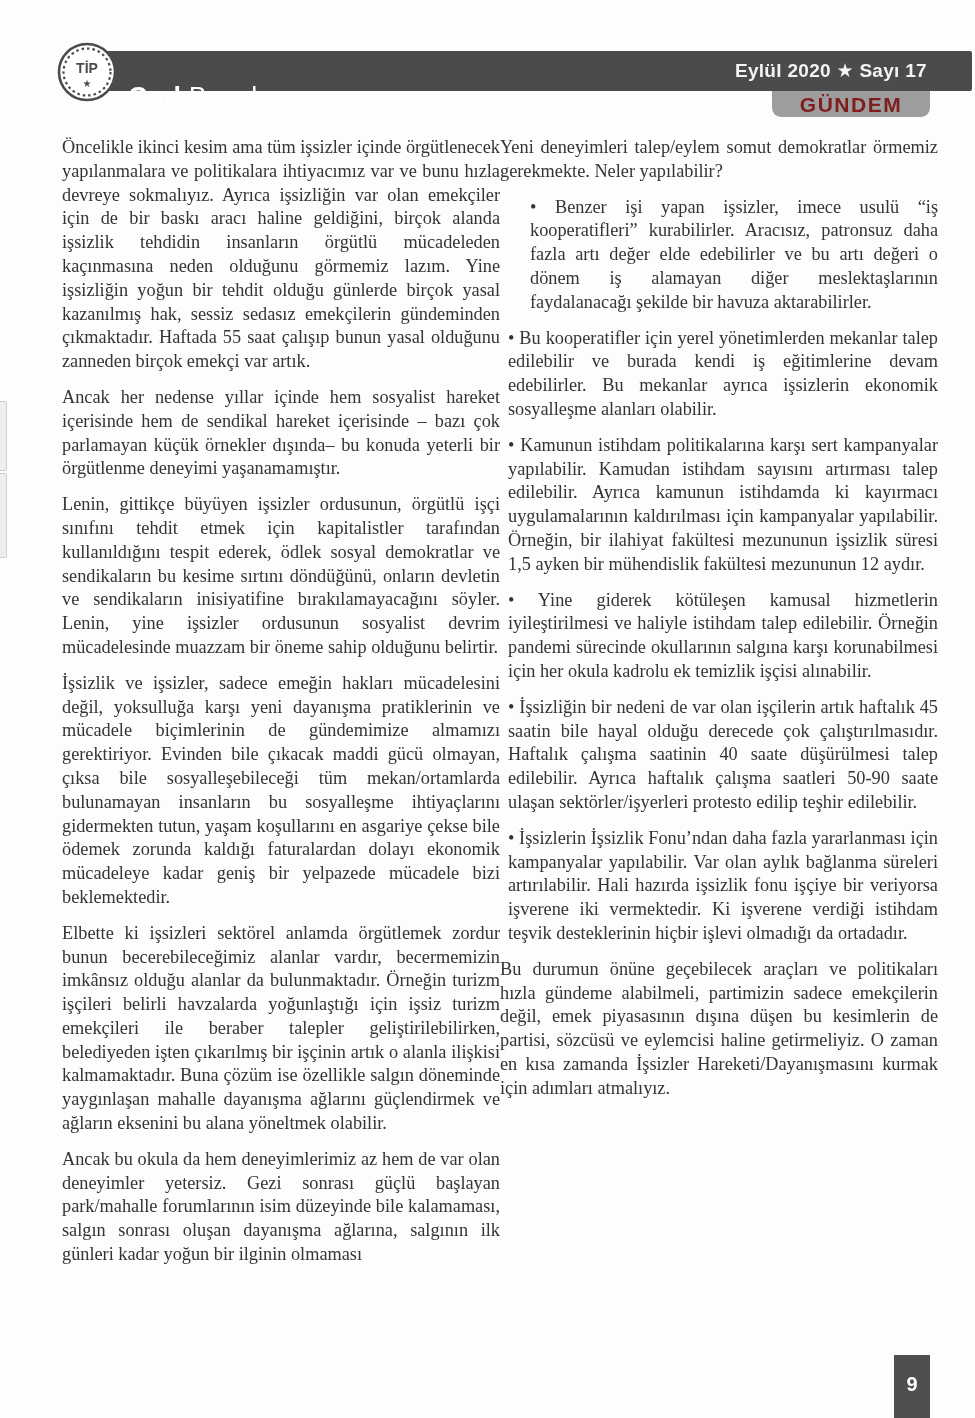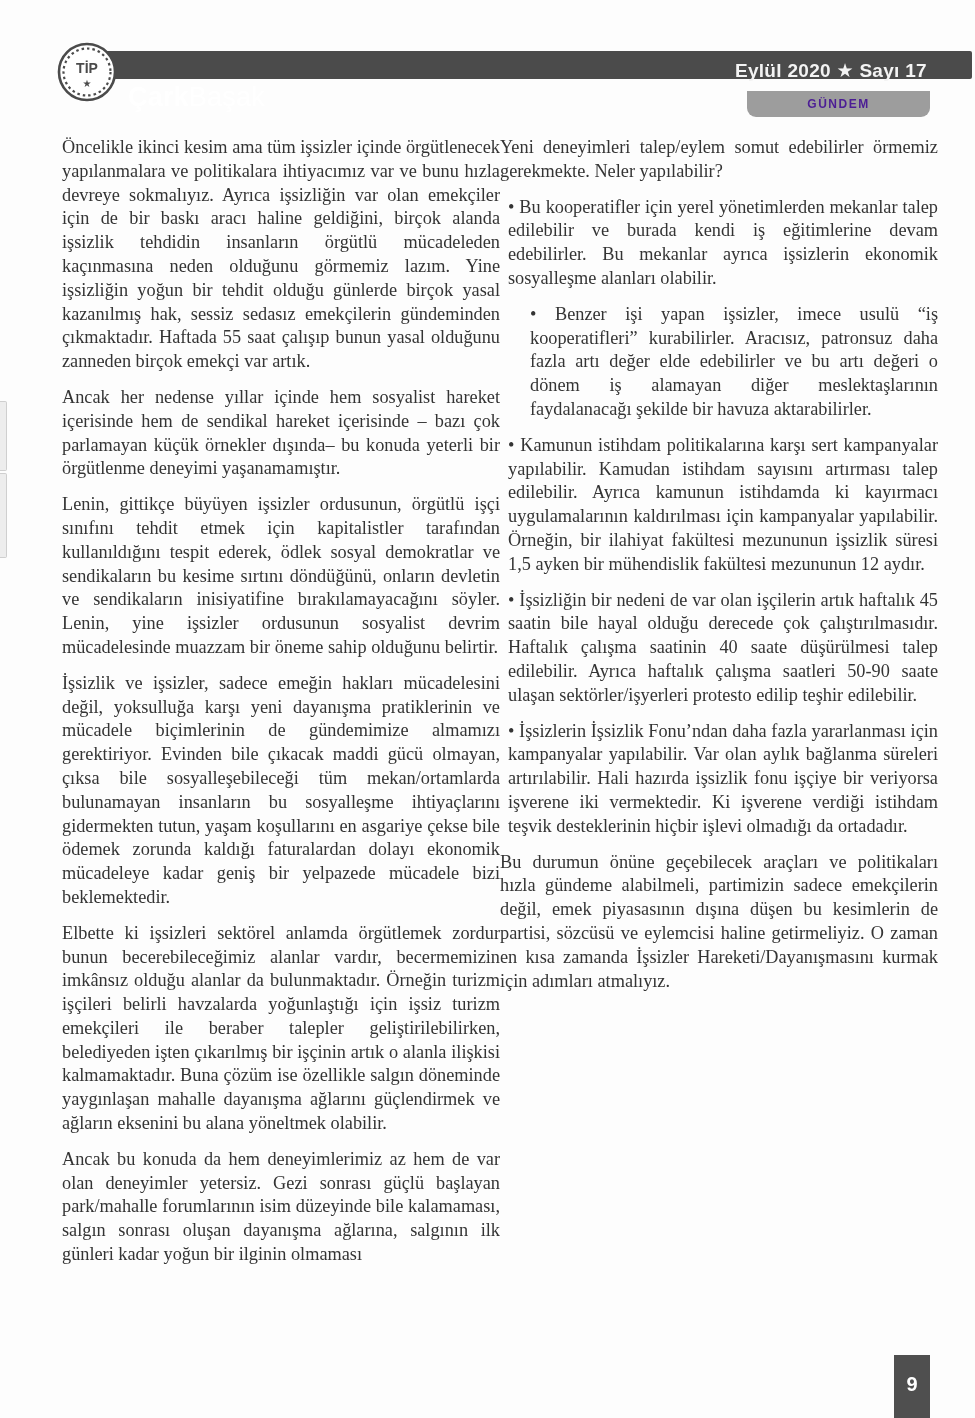--- a/index.html
+++ b/index.html
@@ -12,21 +12,21 @@
     font-family: "Liberation Serif", "DejaVu Serif", serif;
     color: #343434;
   }
 
   
   .masthead-bar {
     position: absolute;
     left: 80px;
     top: 51px;
     width: 892px;
-    height: 28px;
+    height: 40px;
     background: #4b4b4b;
     border-radius: 2px;
   }
   .logo-wrap {
     position: absolute;
     left: 57px;
     top: 42px;
     width: 60px;
     height: 60px;
     text-align: center;
@@ -53,31 +53,31 @@
     font-family: "Liberation Sans", "DejaVu Sans", sans-serif;
     font-size: 19px;
     font-weight: 700;
     color: #f3f3f3;
     letter-spacing: 0.3px;
   }
   .section-badge {
     position: absolute;
     right: 45px;
     top: 91px;
-    width: 183px;
+    width: 158px;
     height: 26px;
     line-height: 27px;
     background: #9d9d9d;
     border-radius: 0 0 9px 9px;
     text-align: center;
     font-family: "Liberation Sans", "DejaVu Sans", sans-serif;
-    font-size: 12px;
+    font-size: 21px;
     font-weight: 700;
     letter-spacing: 1.5px;
-    color: #4c1d95;
+    color: #7f1d1d;
   }
 
   
   .columns {
     position: absolute;
     left: 62px;
     top: 136px;
     width: 876px;
     display: flex;
   }
@@ -142,27 +142,28 @@
 
   <div class="section-badge">GÜNDEM</div>
 
   <div class="columns">
     <section class="col">
       <p>Öncelikle ikinci kesim ama tüm işsizler içinde örgütlenecek yapılanmalara ve politikalara ihtiyacımız var ve bunu hızla devreye sokmalıyız. Ayrıca işsizliğin var olan emekçiler için de bir baskı aracı haline geldiğini, birçok alanda işsizlik tehdidin insanların örgütlü mücadeleden kaçınmasına neden olduğunu görmemiz lazım. Yine işsizliğin yoğun bir tehdit olduğu günlerde birçok yasal kazanılmış hak, sessiz sedasız emekçilerin gündeminden çıkmaktadır. Haftada 55 saat çalışıp bunun yasal olduğunu zanneden birçok emekçi var artık.</p>
       <p>Ancak her nedense yıllar içinde hem sosyalist hareket içerisinde hem de sendikal hareket içerisinde – bazı çok parlamayan küçük örnekler dışında– bu konuda yeterli bir örgütlenme deneyimi yaşanamamıştır.</p>
       <p>Lenin, gittikçe büyüyen işsizler ordusunun, örgütlü işçi sınıfını tehdit etmek için kapitalistler tarafından kullanıldığını tespit ederek, ödlek sosyal demokratlar ve sendikaların bu kesime sırtını döndüğünü, onların devletin ve sendikaların inisiyatifine bırakılamayacağını söyler. Lenin, yine işsizler ordusunun sosyalist devrim mücadelesinde muazzam bir öneme sahip olduğunu belirtir.</p>
       <p>İşsizlik ve işsizler, sadece emeğin hakları mücadelesini değil, yoksulluğa karşı yeni dayanışma pratiklerinin ve mücadele biçimlerinin de gündemimize almamızı gerektiriyor. Evinden bile çıkacak maddi gücü olmayan, çıksa bile sosyalleşebileceği tüm mekan/ortamlarda bulunamayan insanların bu sosyalleşme ihtiyaçlarını gidermekten tutun, yaşam koşullarını en asgariye çekse bile ödemek zorunda kaldığı faturalardan dolayı ekonomik mücadeleye kadar geniş bir yelpazede mücadele bizi beklemektedir.</p>
       <p>Elbette ki işsizleri sektörel anlamda örgütlemek zordur bunun becerebileceğimiz alanlar vardır, becermemizin imkânsız olduğu alanlar da bulunmaktadır. Örneğin turizm işçileri belirli havzalarda yoğunlaştığı için işsiz turizm emekçileri ile beraber talepler geliştirilebilirken, belediyeden işten çıkarılmış bir işçinin artık o alanla ilişkisi kalmamaktadır. Buna çözüm ise özellikle salgın döneminde yaygınlaşan mahalle dayanışma ağlarını güçlendirmek ve ağların eksenini bu alana yöneltmek olabilir.</p>
-      <p>Ancak bu konuda da hem deneyimlerimiz az hem de var olan deneyimler yetersiz. Gezi sonrası güçlü başlayan park/mahalle forumlarının isim düzeyinde bile kalamaması, salgın sonrası oluşan dayanışma ağlarına, salgının ilk günleri kadar yoğun bir ilginin olmaması</p>
+      <p>Ancak bu okula da hem deneyimlerimiz az hem de var olan deneyimler yetersiz. Gezi sonrası güçlü başlayan park/mahalle forumlarının isim düzeyinde bile kalamaması, salgın sonrası oluşan dayanışma ağlarına, salgının ilk günleri kadar yoğun bir ilginin olmaması</p>
     </section>
     <section class="col">
-      <p>Yeni deneyimleri talep/eylem somut edebilirler örmemiz gerekmekte. Neler yapılabilir?</p>
+      <p>Yeni deneyimleri talep/eylem somut demokratlar örmemiz gerekmekte. Neler yapılabilir?</p>
+      <p class="bullet bullet-first">• Benzer işi yapan işsizler, imece usulü “iş kooperatifleri” kurabilirler. Aracısız, patronsuz daha fazla artı değer elde edebilirler ve bu artı değeri o dönem iş alamayan diğer meslektaşlarının faydalanacağı şekilde bir havuza aktarabilirler.</p>
       <p class="bullet">• Bu kooperatifler için yerel yönetimlerden mekanlar talep edilebilir ve burada kendi iş eğitimlerine devam edebilirler. Bu mekanlar ayrıca işsizlerin ekonomik sosyalleşme alanları olabilir.</p>
-      <p class="bullet bullet-first">• Benzer işi yapan işsizler, imece usulü “iş kooperatifleri” kurabilirler. Aracısız, patronsuz daha fazla artı değer elde edebilirler ve bu artı değeri o dönem iş alamayan diğer meslektaşlarının faydalanacağı şekilde bir havuza aktarabilirler.</p>
       <p class="bullet">• Kamunun istihdam politikalarına karşı sert kampanyalar yapılabilir. Kamudan istihdam sayısını artırması talep edilebilir. Ayrıca kamunun istihdamda ki kayırmacı uygulamalarının kaldırılması için kampanyalar yapılabilir. Örneğin, bir ilahiyat fakültesi mezununun işsizlik süresi 1,5 ayken bir mühendislik fakültesi mezununun 12 aydır.</p>
+      <p class="bullet">• Yine giderek kötüleşen kamusal hizmetlerin iyileştirilmesi ve haliyle istihdam talep edilebilir. Örneğin pandemi sürecinde okullarının salgına karşı korunabilmesi için her okula kadrolu ek temizlik işçisi alınabilir.</p>
       <p class="bullet">• İşsizliğin bir nedeni de var olan işçilerin artık haftalık 45 saatin bile hayal olduğu derecede çok çalıştırılmasıdır. Haftalık çalışma saatinin 40 saate düşürülmesi talep edilebilir. Ayrıca haftalık çalışma saatleri 50-90 saate ulaşan sektörler/işyerleri protesto edilip teşhir edilebilir.</p>
       <p class="bullet">• İşsizlerin İşsizlik Fonu’ndan daha fazla yararlanması için kampanyalar yapılabilir. Var olan aylık bağlanma süreleri artırılabilir. Hali hazırda işsizlik fonu işçiye bir veriyorsa işverene iki vermektedir. Ki işverene verdiği istihdam teşvik desteklerinin hiçbir işlevi olmadığı da ortadadır.</p>
       <p>Bu durumun önüne geçebilecek araçları ve politikaları hızla gündeme alabilmeli, partimizin sadece emekçilerin değil, emek piyasasının dışına düşen bu kesimlerin de partisi, sözcüsü ve eylemcisi haline getirmeliyiz. O zaman en kısa zamanda İşsizler Hareketi/Dayanışmasını kurmak için adımları atmalıyız.</p>
     </section>
   </div>
 
   <div class="page-num-box">
     <span>9</span>
   </div>
 

